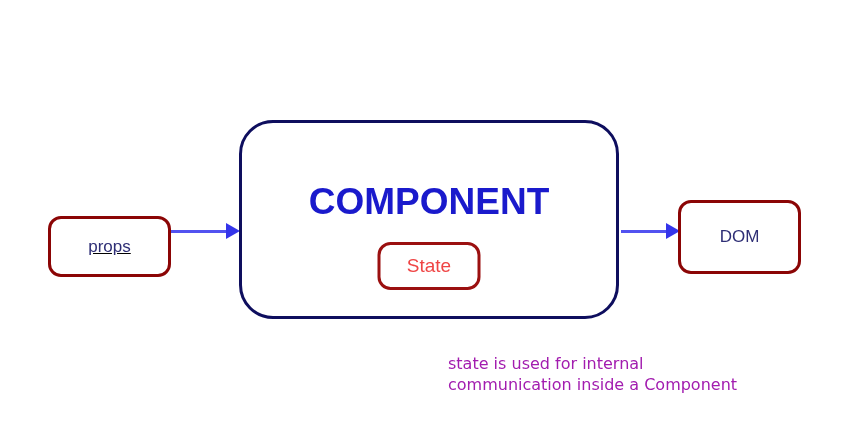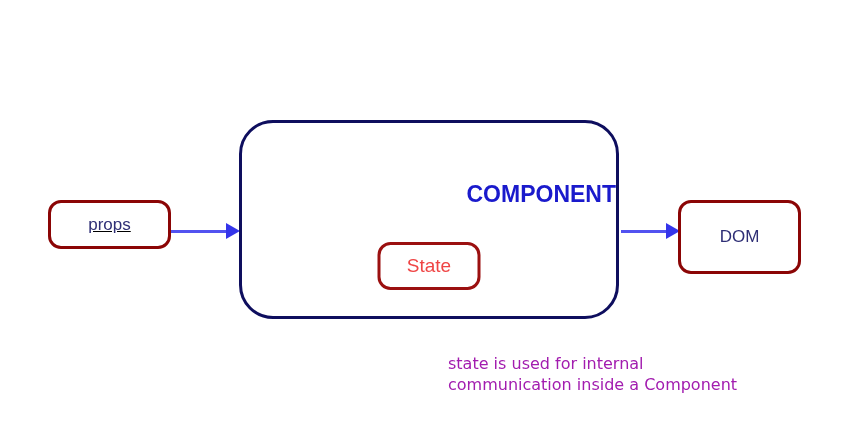--- a/index.html
+++ b/index.html
@@ -24,42 +24,42 @@
     border-radius: 13px;
     display: flex;
     align-items: center;
     justify-content: center;
   }
   .small-box span {
     font-size: 17px;
     color: #2e2e75;
     font-family: "Liberation Sans", sans-serif;
   }
-  .props-box { left: 48px;  top: 200px; width: 123px; height: 49px; text-decoration: underline; }
+  .props-box { left: 48px;  top: 216px; width: 123px; height: 61px; text-decoration: underline; }
   .dom-box   { left: 678px; top: 200px; width: 123px; height: 74px; }
 
   
   .component-box {
     position: absolute;
     left: 239px;
     top: 120px;
     width: 380px;
     height: 199px;
     box-sizing: border-box;
     background: #ffffff;
     border: 3px solid #0e0e5e;
     border-radius: 34px;
   }
   .component-title {
     position: absolute;
     top: 58px;
     left: 0;
     width: 100%;
-    text-align: right;
-    font-size: 23px;
+    text-align: center;
+    font-size: 37px;
     font-weight: bold;
     color: #1a1acc;
     font-family: "Liberation Sans", sans-serif;
   }
   .state-box {
     position: absolute;
     left: 50%;
     top: 119px;
     transform: translateX(-50%);
     width: 103px;

